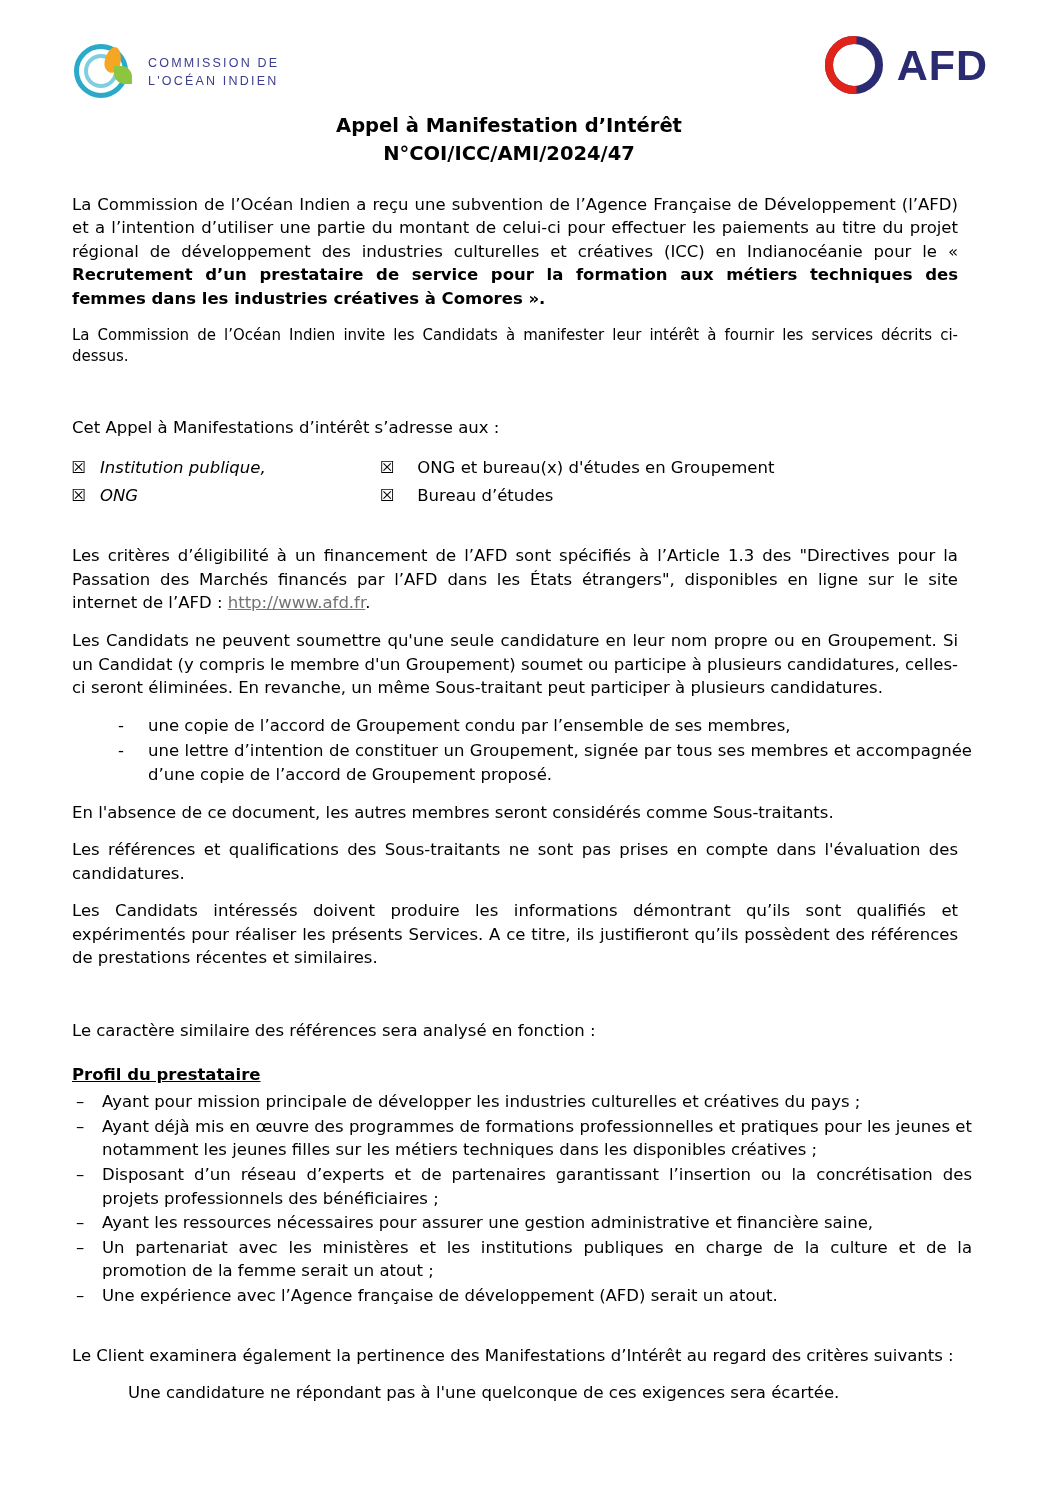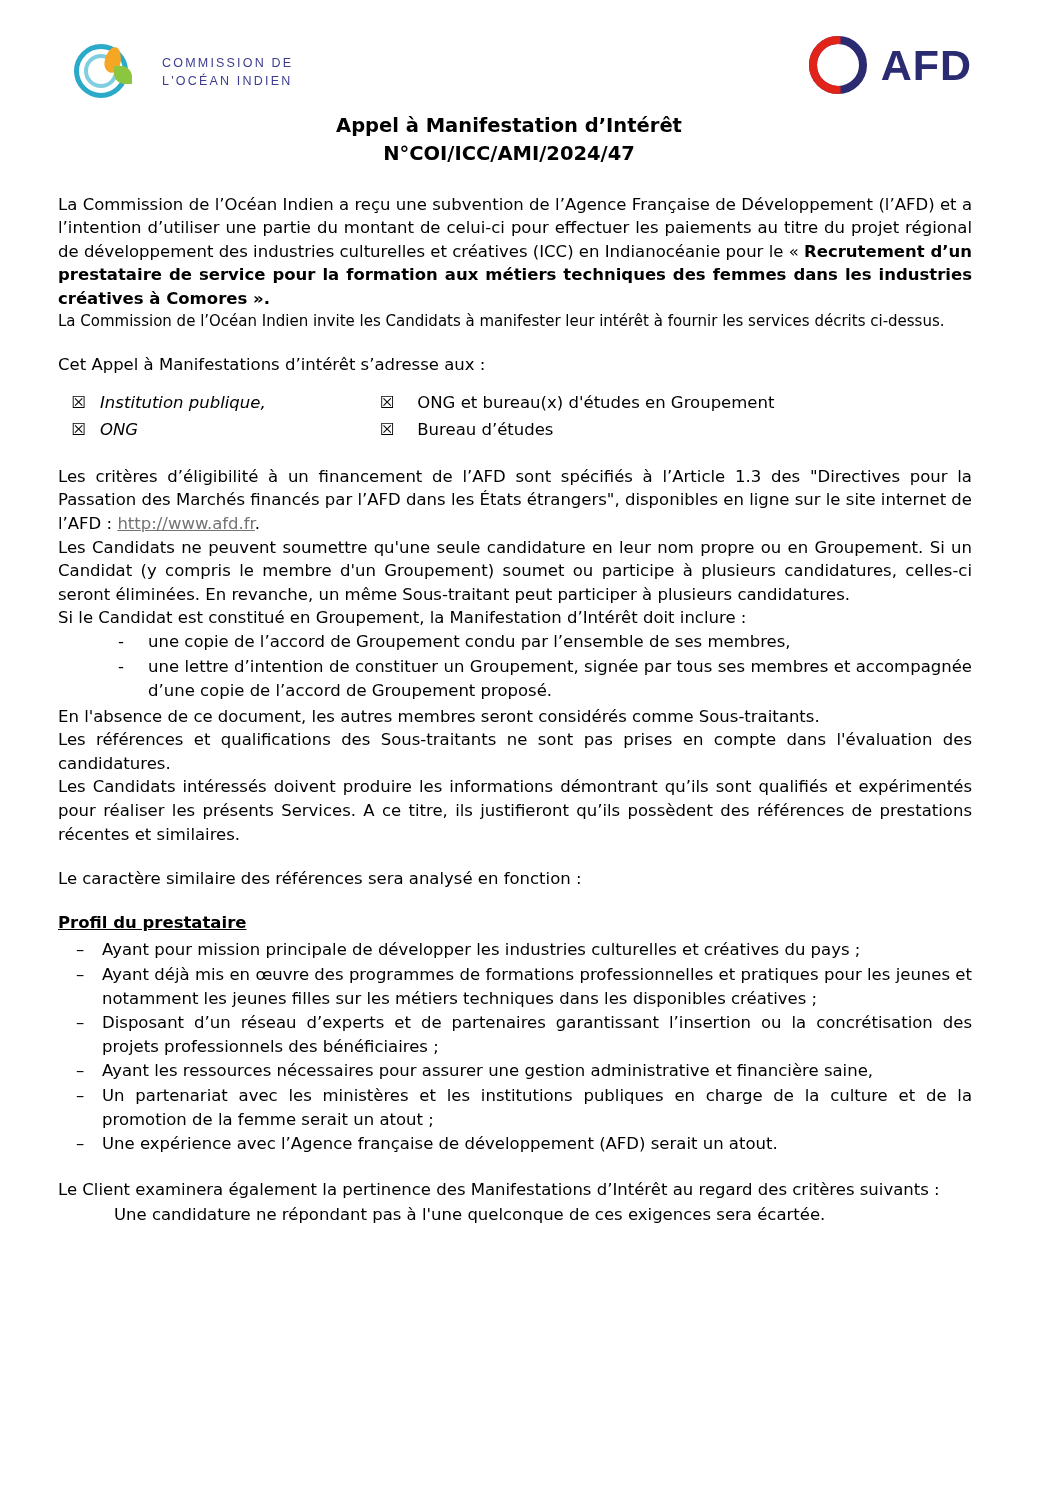--- a/index.html
+++ b/index.html
@@ -26,21 +26,21 @@
   .header {
     position: relative;
     height: 110px;
   }
   .logo-coi {
     position: absolute;
     left: 72px;
     top: 42px;
     display: flex;
     align-items: center;
-    gap: 24px;
+    gap: 10px;
   }
   .coi-mark {
     width: 66px;
     height: 60px;
     position: relative;
   }
   .coi-mark .ring {
     position: absolute;
     left: 2px;
     top: 2px;
@@ -81,21 +81,21 @@
   }
   .coi-text {
     font-family: "Liberation Sans", sans-serif;
     font-size: 12.5px;
     letter-spacing: 2.2px;
     color: #3d3d8f;
     line-height: 1.45;
   }
   .logo-afd {
     position: absolute;
-    right: 86px;
+    right: 70px;
     top: 36px;
     display: flex;
     align-items: center;
     gap: 14px;
   }
   .afd-mark {
     width: 58px;
     height: 58px;
     border-radius: 50%;
     border: 8px solid #2b2b72;
@@ -130,21 +130,21 @@
     margin-top: 2px;
     margin-left: -40px;
   }
   
   .body {
     padding: 0 86px 0 58px;
     font-size: 16.5px;
     line-height: 1.43;
   }
   p {
-    margin: 0;
+    margin: 14px;
     text-align: justify;
   }
   .intro {
     margin-top: 24px;
   }
   .b {
     font-weight: bold;
   }
   .sm {
     font-size: 15px;
@@ -272,21 +272,20 @@
         <td class="col-2-box">☒</td>
         <td>Bureau d’études</td>
       </tr>
     </tbody>
       </table>
 
     <div class="gap-md"></div>
 
     <p><span>Les critères d’éligibilité à un financement de l’AFD sont spécifiés à l’Article 1.3 des "Directives pour la Passation des Marchés financés par l’AFD dans les États étrangers", disponibles en ligne sur le site internet de l’AFD : </span><a class="link" href="#">http://www.afd.fr</a><span>.</span></p>
     <p>Les Candidats ne peuvent soumettre qu'une seule candidature en leur nom propre ou en Groupement. Si un Candidat (y compris le membre d'un Groupement) soumet ou participe à plusieurs candidatures, celles-ci seront éliminées. En revanche, un même Sous-traitant peut participer à plusieurs candidatures.</p>
-    <p>Si le Candidat est constitué en Groupement, la Manifestation d’Intérêt doit inclure :</p>
 
     <ul class="hyphen">
       <li>une copie de l’accord de Groupement condu par l’ensemble de ses membres,</li>
     </ul>
     <ul class="hyphen">
       <li>une lettre d’intention de constituer un Groupement, signée par tous ses membres et accompagnée d’une copie de l’accord de Groupement proposé.</li>
     </ul>
 
     <p>En l'absence de ce document, les autres membres seront considérés comme Sous-traitants.</p>
     <p>Les références et qualifications des Sous-traitants ne sont pas prises en compte dans l'évaluation des candidatures.</p>

